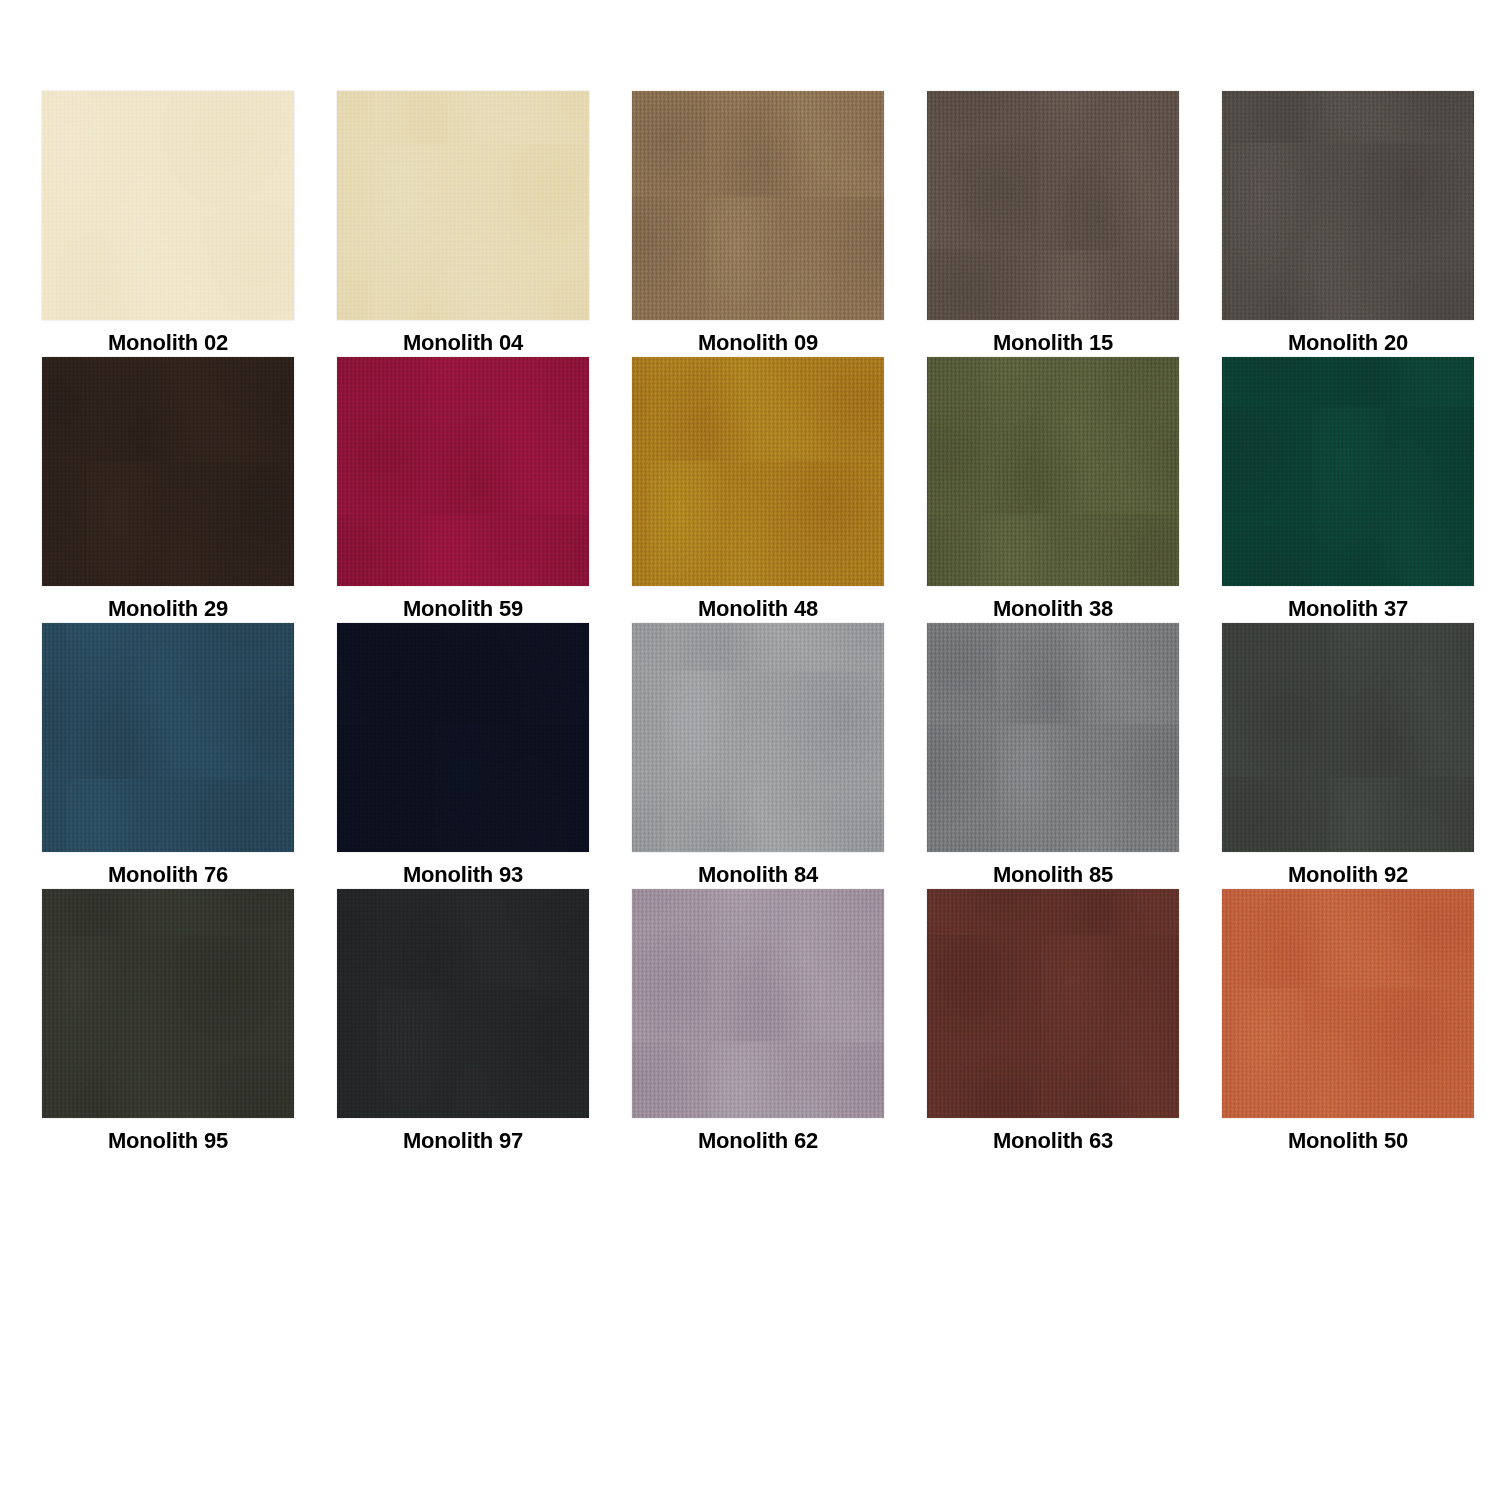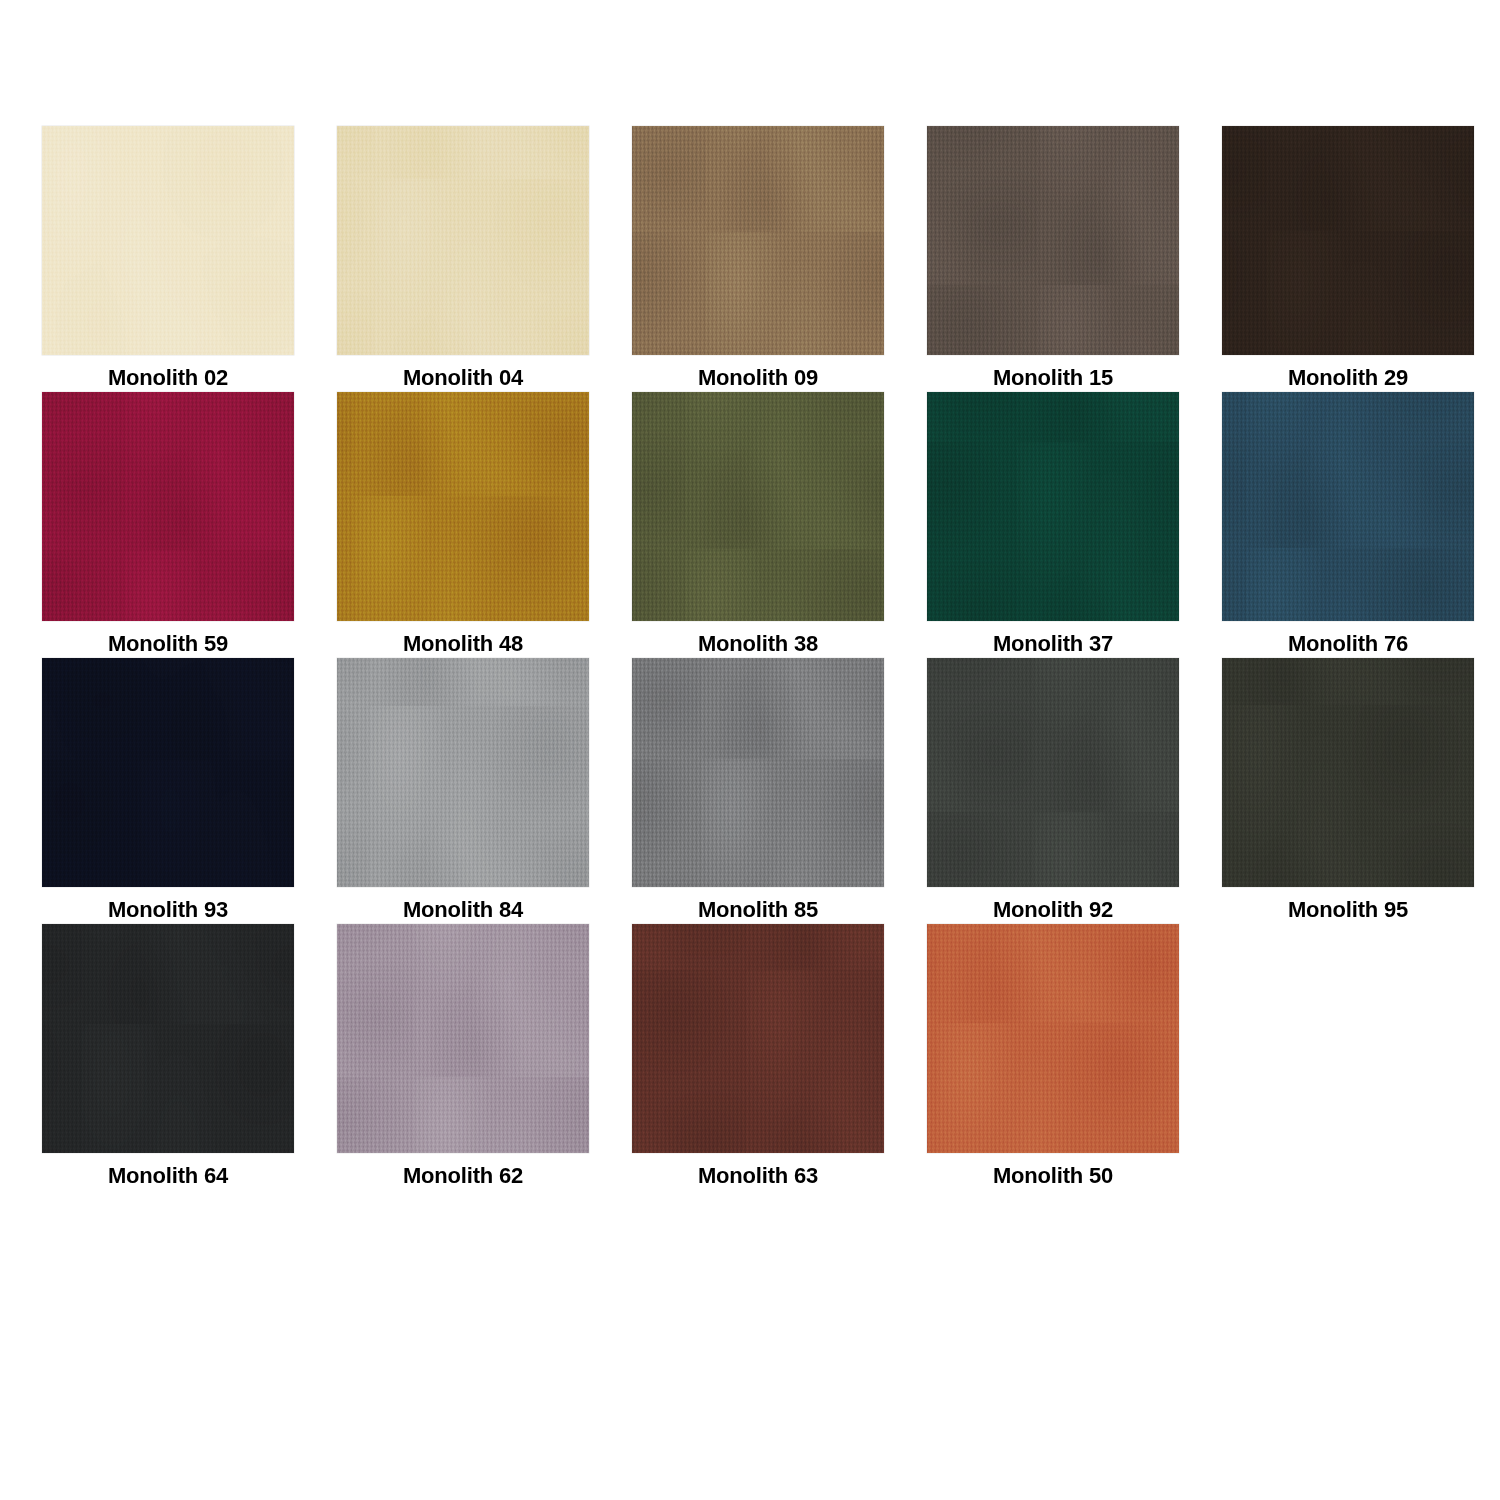--- a/index.html
+++ b/index.html
@@ -31,21 +31,20 @@
     align-content: start;
     justify-content: start;
   }
 
   .swatch-cell {
     width: 252px;
     height: 266px;
     display: flex;
     flex-direction: column;
     align-items: center;
-    margin-top: 35px;
   }
 
   
   .swatch-chip {
     position: relative;
     width: 252px;
     height: 229px;
     overflow: hidden;
     background-color: #888;
     box-shadow: 0 0 0 0.5px rgba(0,0,0,0.10);
@@ -169,20 +168,29 @@
     <div class="swatch-cell">
       <div class="swatch-chip" style="background-color: rgb(92, 80, 72);">
         <div class="tex-slub" style="background-position: 111px 159px;"></div>
         <div class="tex-warp" style="background-position: 2px 0px;"></div>
         <div class="tex-weft"></div>
         <div class="tex-grain"></div>
       </div>
       <div class="swatch-label">Monolith 15</div>
     </div>
     <div class="swatch-cell">
+      <div class="swatch-chip" style="background-color: rgb(80, 74, 70);">
+        <div class="tex-slub" style="background-position: 8px 52px;"></div>
+        <div class="tex-warp" style="background-position: 5px 0px;"></div>
+        <div class="tex-weft"></div>
+        <div class="tex-grain"></div>
+      </div>
+      <div class="swatch-label">Monolith 20</div>
+    </div>
+    <div class="swatch-cell">
       <div class="swatch-chip" style="background-color: rgb(44, 33, 26);">
         <div class="tex-slub" style="background-position: 45px 105px;"></div>
         <div class="tex-warp" style="background-position: 1px 0px;"></div>
         <div class="tex-weft"></div>
         <div class="tex-grain"></div>
       </div>
       <div class="swatch-label">Monolith 29</div>
     </div>
     <div class="swatch-cell">
       <div class="swatch-chip" style="background-color: rgb(142, 19, 57);">
@@ -274,21 +282,21 @@
       </div>
       <div class="swatch-label">Monolith 95</div>
     </div>
     <div class="swatch-cell">
       <div class="swatch-chip" style="background-color: rgb(35, 37, 38);">
         <div class="tex-slub" style="background-position: 40px 100px;"></div>
         <div class="tex-warp" style="background-position: 4px 0px;"></div>
         <div class="tex-weft"></div>
         <div class="tex-grain"></div>
       </div>
-      <div class="swatch-label">Monolith 64</div>
+      <div class="swatch-label">Monolith 97</div>
     </div>
     <div class="swatch-cell">
       <div class="swatch-chip" style="background-color: rgb(160, 146, 159);">
         <div class="tex-slub" style="background-position: 77px 153px;"></div>
         <div class="tex-warp" style="background-position: 0px 0px;"></div>
         <div class="tex-weft"></div>
         <div class="tex-grain"></div>
       </div>
       <div class="swatch-label">Monolith 62</div>
     </div>

